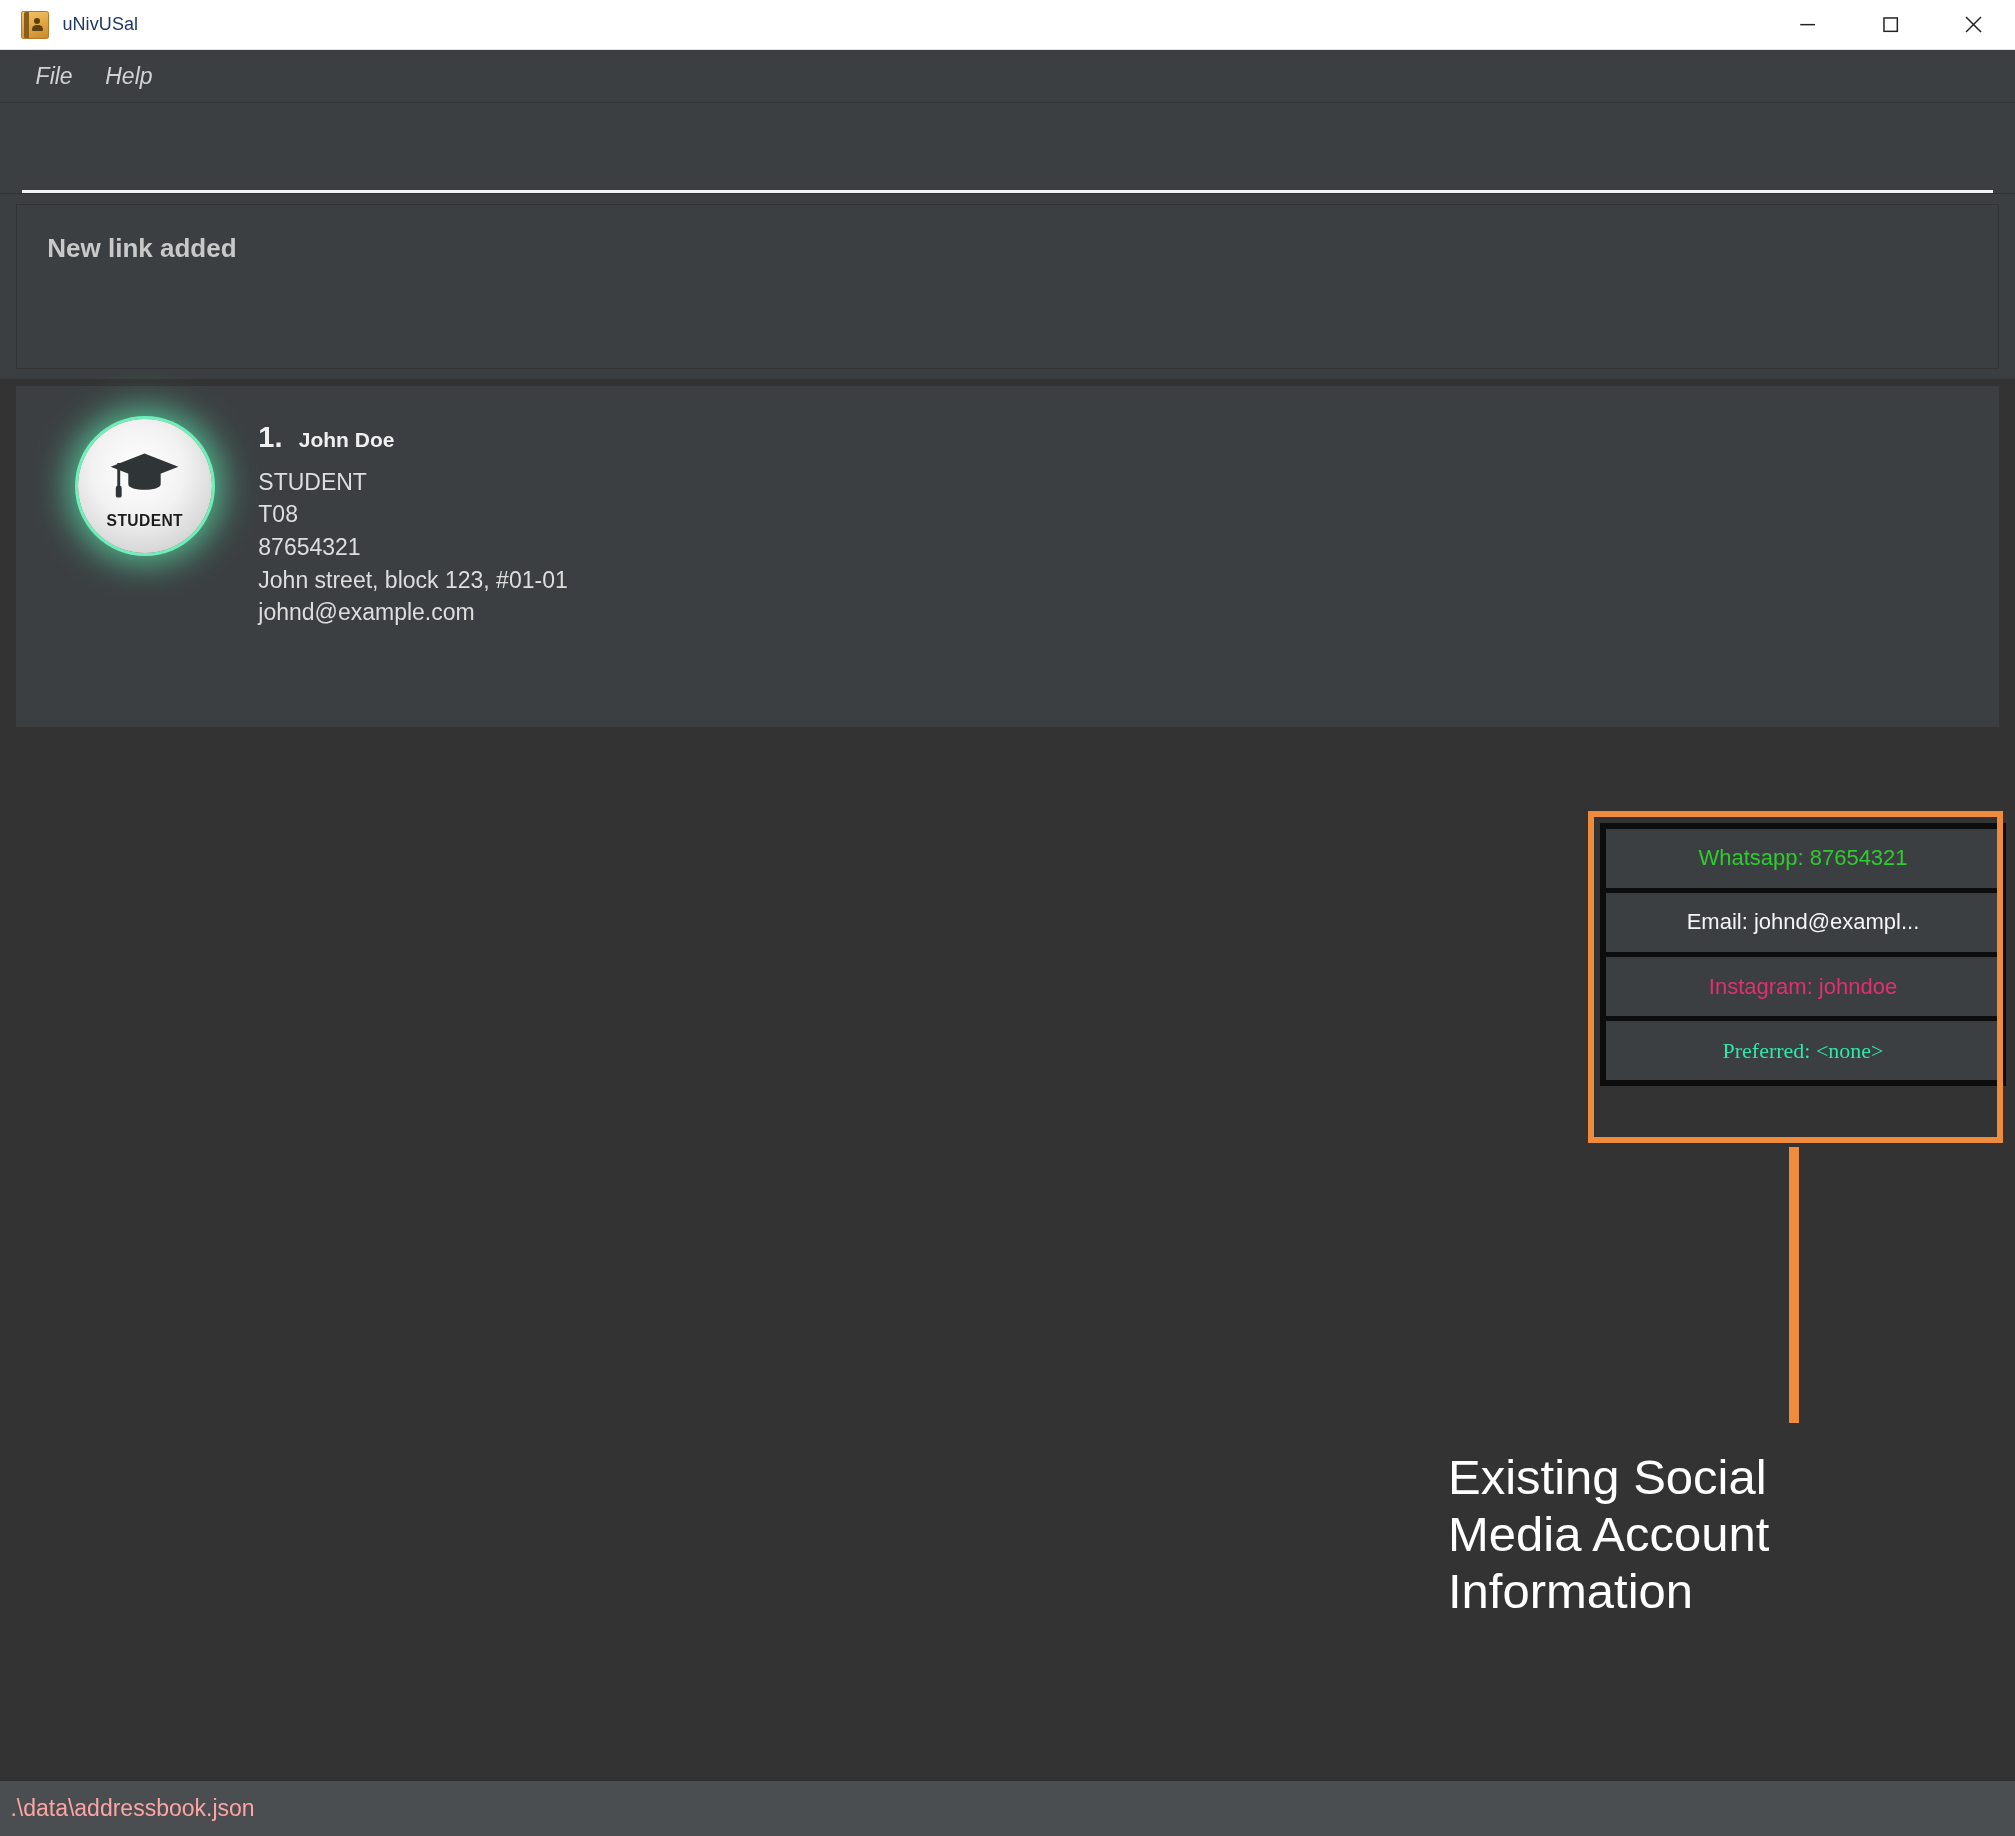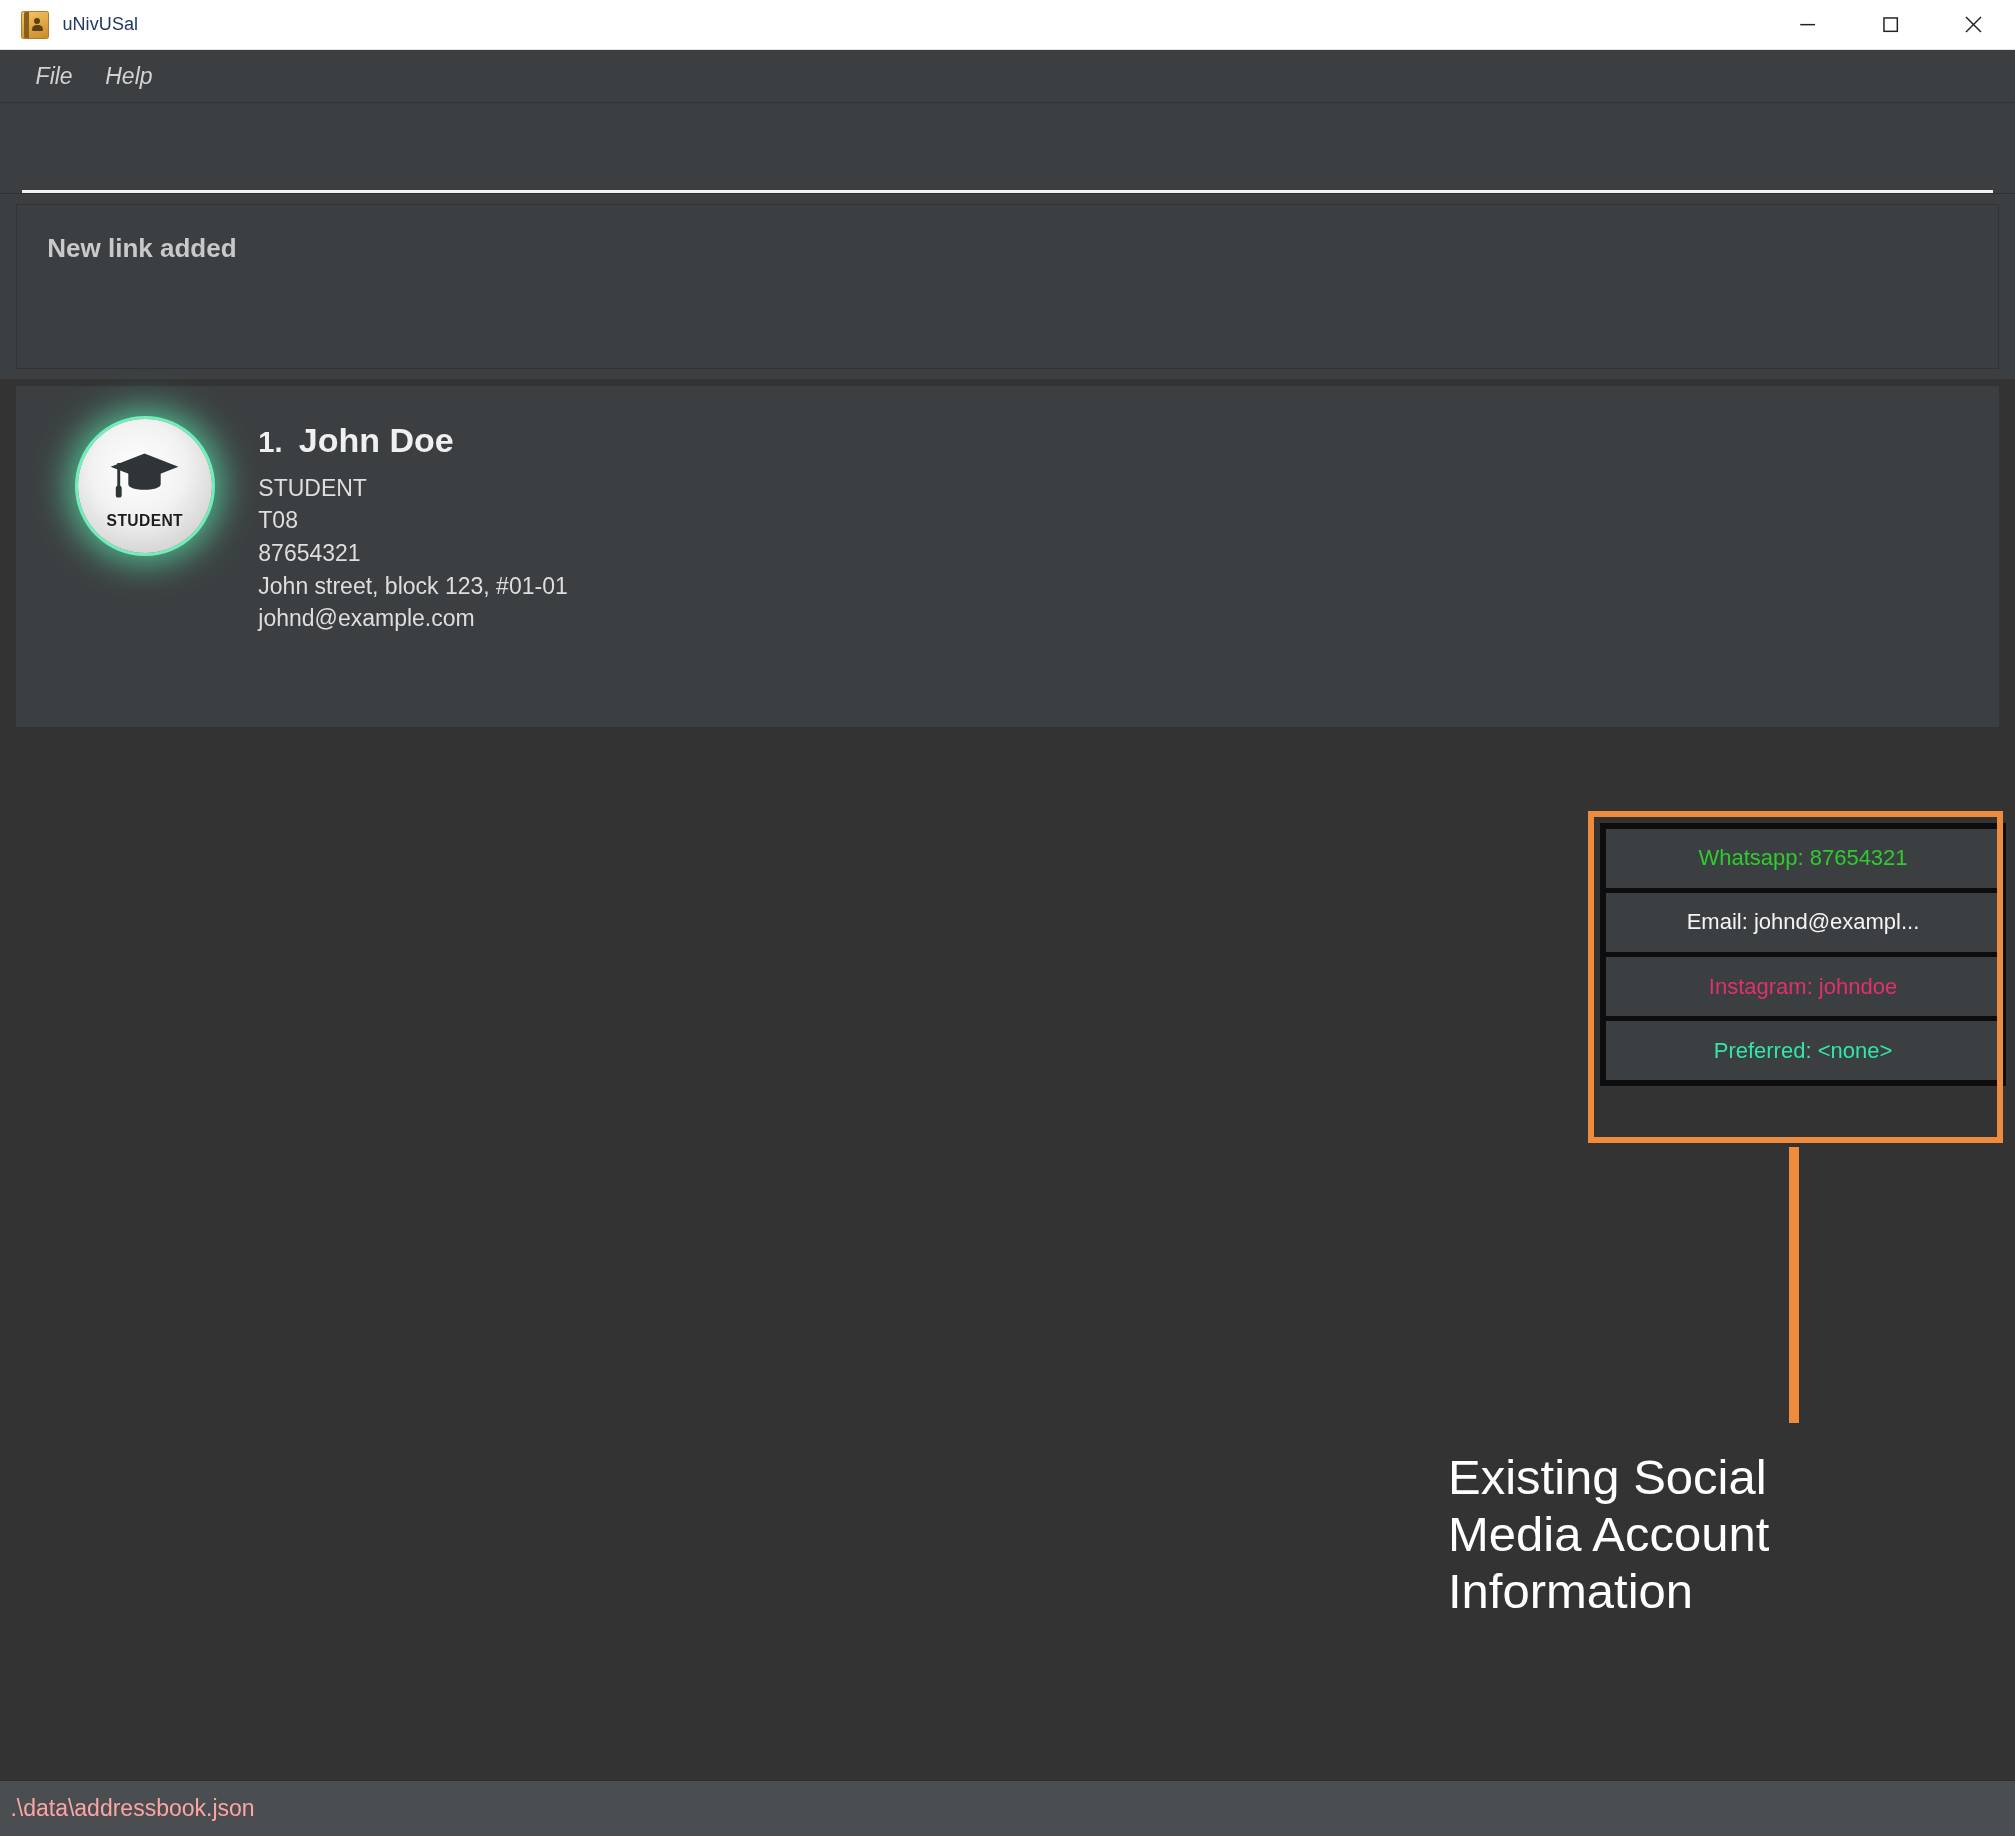--- a/index.html
+++ b/index.html
@@ -217,21 +217,21 @@
     align-items: baseline;
     gap: 16.3px;
     margin-bottom: 12px;
   }
   .person-index {
     font-size: 29px;
     font-weight: bold;
     color: #f0f0f0;
   }
   .person-name {
-    font-size: 34px;
+    font-size: 21px;
     font-weight: bold;
     color: #f0f0f0;
   }
   .person-field {
     font-size: 23px;
     color: #dedede;
     line-height: 1.42;
     white-space: nowrap;
   }
 
@@ -382,21 +382,21 @@
         <div class="person-field">John street, block 123, #01-01</div>
         <div class="person-field">johnd@example.com</div>
       </div>
 
     </div>
 
     <div class="social-group">
       <div class="social-pill" style="color: rgb(46, 204, 46);">Whatsapp: 87654321</div>
       <div class="social-pill" style="color: rgb(244, 244, 244);">Email: johnd@exampl...</div>
       <div class="social-pill" style="color: rgb(225, 48, 108);">Instagram: johndoe</div>
-      <div class="social-pill" style="color: rgb(47, 232, 168);">Preferred: &lt;none&gt;</div>
+      <div class="social-pill" style="color: rgb(47, 232, 168); font-family: Liberation Serif, serif;">Preferred: &lt;none&gt;</div>
     </div>
 
     <div class="social-highlight" style="border-color: rgb(238, 139, 60);"></div>
     <div class="annot-line" style="background: rgb(238, 139, 60);"></div>
     <div class="annot-text">Existing Social Media Account Information</div>
 
   </div>
 
   <div class="statusbar">
     <div class="status-text">.\data\addressbook.json</div>

